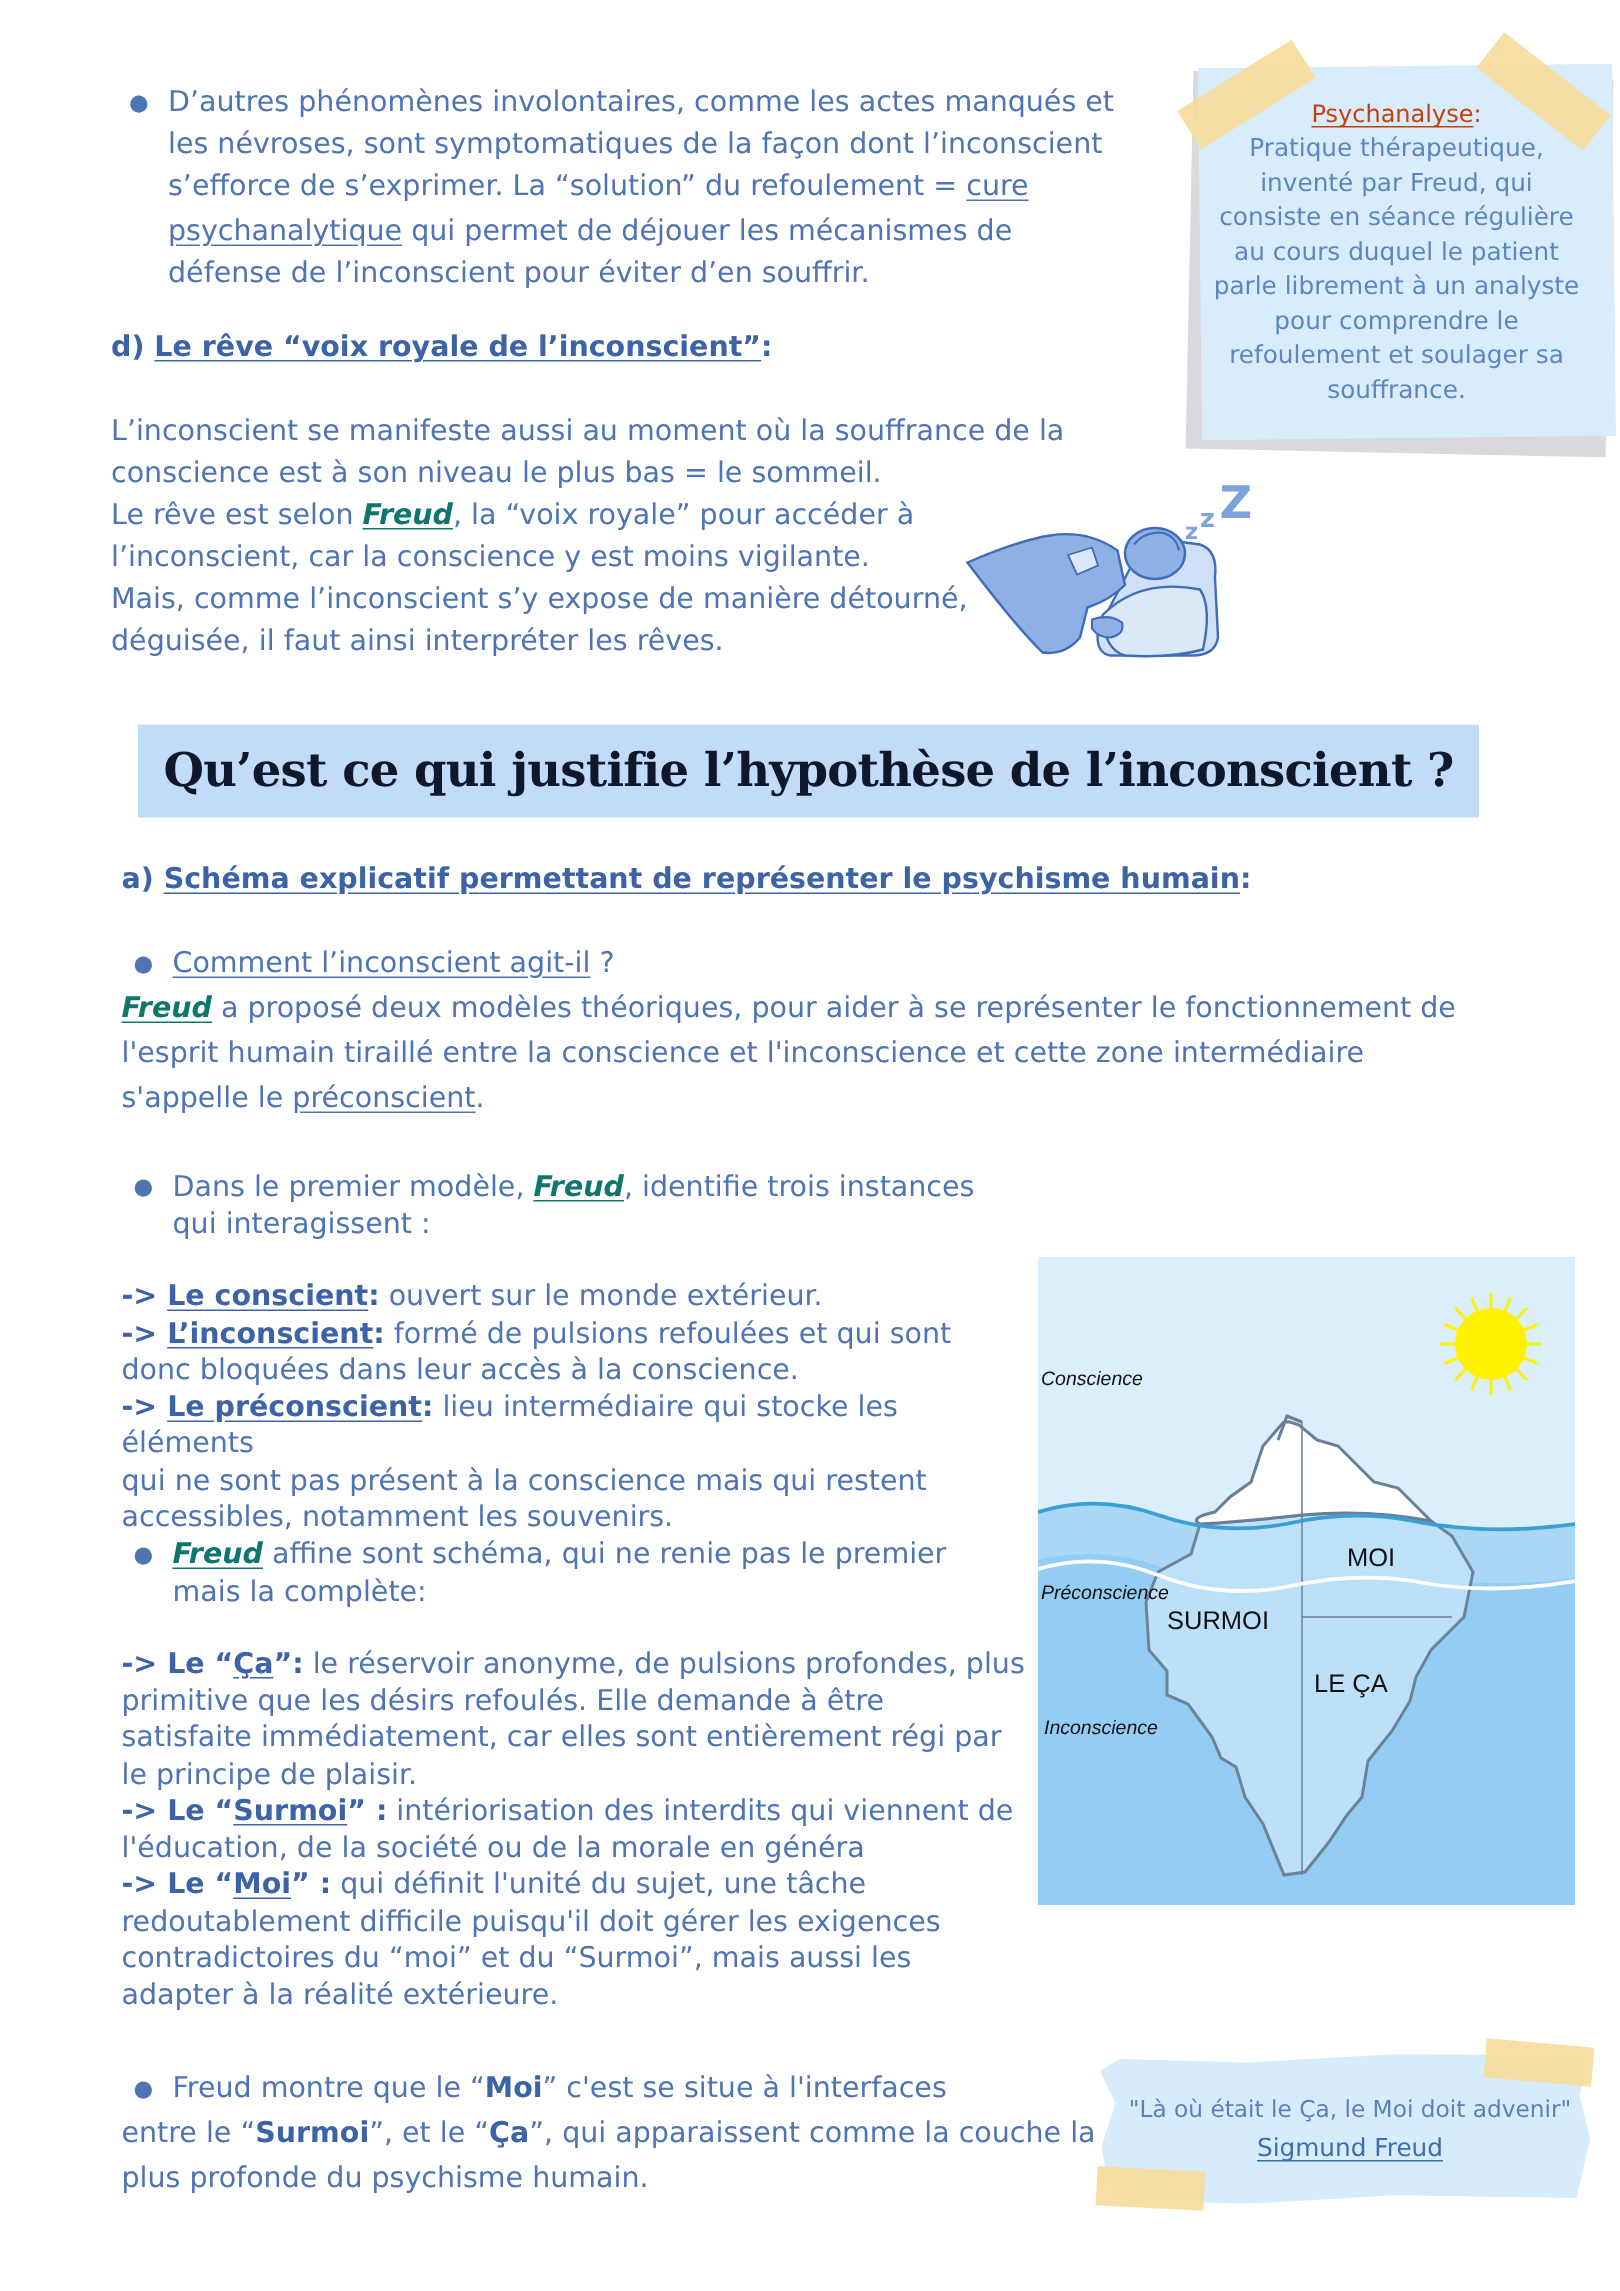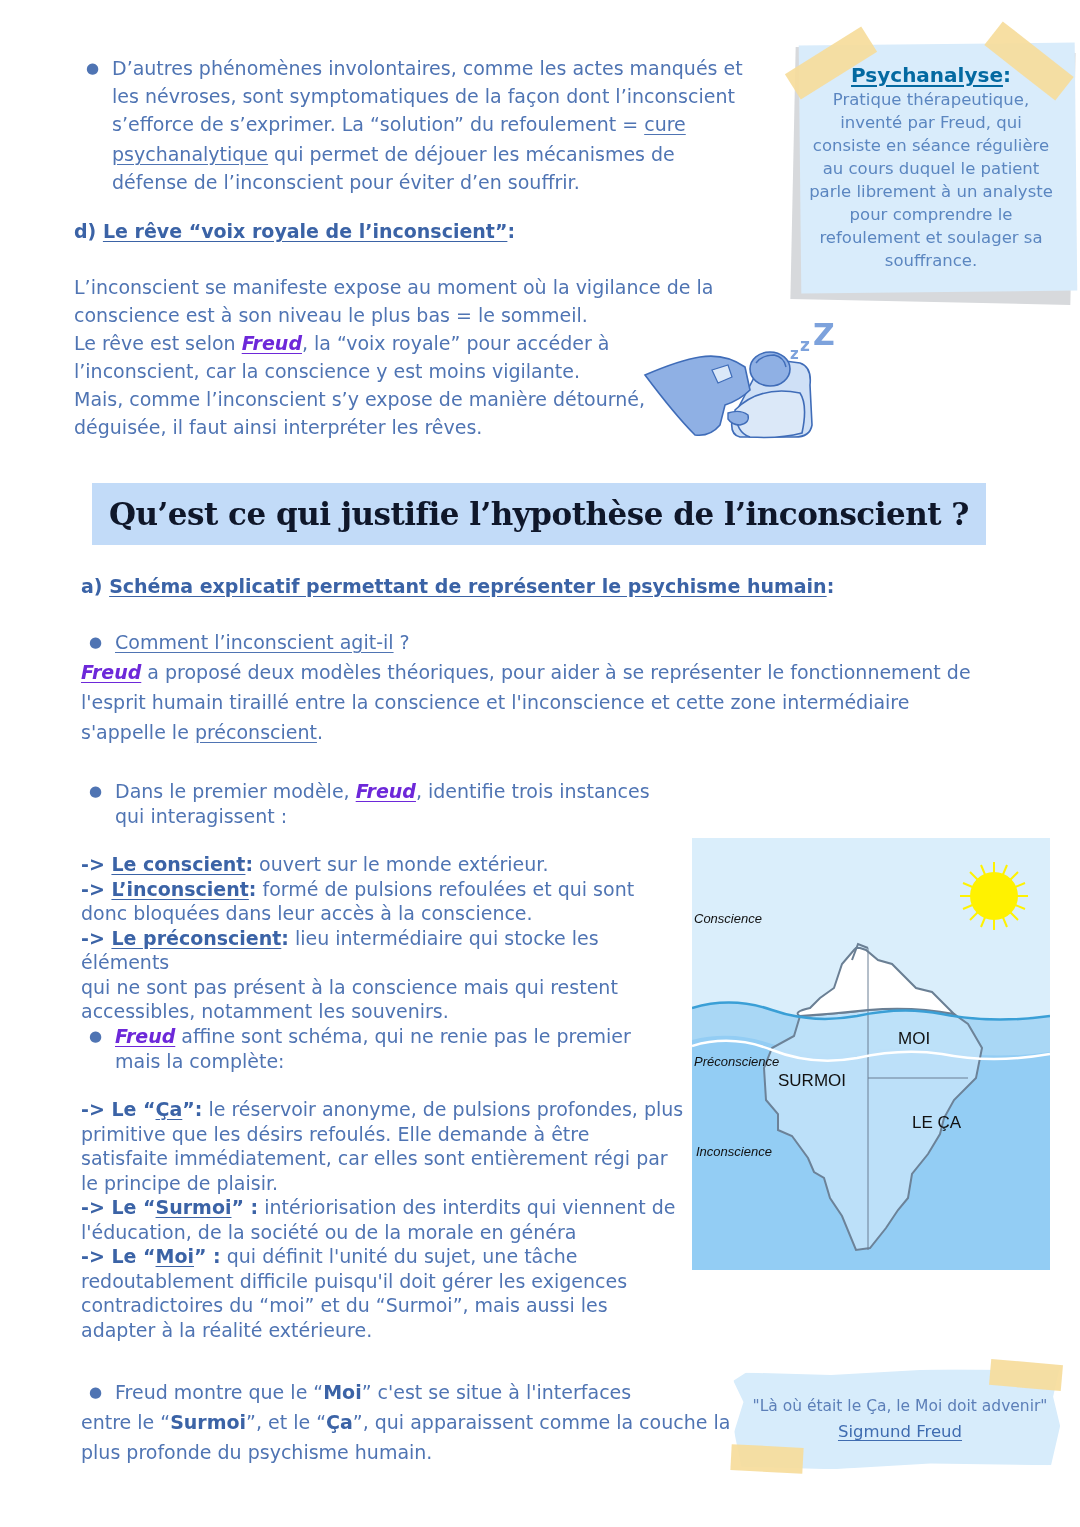--- a/index.html
+++ b/index.html
@@ -4,30 +4,30 @@
 <style>
   html, body { margin:0; padding:0; background:#ffffff; }
   body { width:1080px; height:1527px; position:relative; overflow:hidden;
          font-family:"DejaVu Sans","Liberation Sans",sans-serif; color:#4a6fae; }
   .abs { position:absolute; }
   .txt { font-size:19px; line-height:28px; color:#4f74b3; }
   .txt2 { font-size:19px; line-height:24.5px; color:#4f74b3; }
   .u { text-decoration:underline; text-underline-offset:3px; }
   .b { font-weight:bold; color:#3b63a6; }
   .i { }
-  .freud { color:#6d28d9; font-weight:bold; font-style:italic; text-decoration:underline; text-underline-offset:3px; }
+  .freud { color:#0f766e; font-weight:bold; font-style:italic; text-decoration:underline; text-underline-offset:3px; }
   .bullet-row { display:flex; }
   .bullet { width:26px; flex:none; font-size:15px; color:#4f74b3; padding-left:8px; }
   .heading { font-size:19px; font-weight:bold; color:#3b63a6; }
 
   
   .note-shadow { left:793px; top:50px; width:280px; height:252px; background:#d7d9dc; transform:rotate(1.2deg); }
   .note { left:800px; top:44px; width:276px; height:248px; background:#d9ecfb; transform:rotate(-0.6deg); }
   .note-text { left:806px; top:64px; width:250px; text-align:center; font-size:16.5px; line-height:23px; color:#5b86c0; }
-  .note-title { font-weight:bold; color:#0369a1; font-size:20px; }
+  .note-title { font-weight:normal; color:#c2410c; font-size:16px; }
   .tape { background:#f6dc9b; opacity:0.92; }
 
   
   .banner { left:92px; top:483px; width:894px; height:62px; background:#c2dbf8; }
   .banner-title { left:92px; top:483px; width:894px; height:62px; line-height:62px; text-align:center;
      font-family:"DejaVu Serif","Liberation Serif",serif; font-weight:bold; font-size:31px; color:#0f172a; letter-spacing:-0.5px; }
 
   
   .ice { left:692px; top:838px; width:358px; height:432px; }
   .ice-label { font-family:"Liberation Sans",sans-serif; color:#111; }
@@ -49,21 +49,21 @@
       <div>défense de l’inconscient pour éviter d’en souffrir.</div>
     </div>
   </div>
 </div>
 
 <div class="abs heading" style="left:74px;top:220px;">
   <span>d) </span><span class="u">Le rêve “voix royale de l’inconscient”</span><span>:</span>
 </div>
 
 <div class="abs txt" style="left:74px;top:273px;width:640px;">
-  <div>L’inconscient se manifeste expose au moment où la vigilance de la</div>
+  <div>L’inconscient se manifeste aussi au moment où la souffrance de la</div>
   <div>conscience est à son niveau le plus bas = le sommeil.</div>
   <div><span>Le rêve est selon </span><span class="freud">Freud</span><span>, la “</span><span class="i">voix royale</span><span>” pour accéder à</span></div>
   <div>l’inconscient, car la conscience  y est moins vigilante.</div>
   <div>Mais, comme l’inconscient s’y expose de manière détourné,</div>
   <div>déguisée, il faut ainsi interpréter les rêves.</div>
 </div>
 
 <div class="abs" style="left:640px;top:315px;width:210px;height:130px;">
   <svg width="210" height="130" viewBox="0 0 210 130">
 
@@ -193,21 +193,21 @@
         <line x1="271" y1="45" x2="333" y2="71"></line>
         <line x1="271" y1="71" x2="333" y2="45"></line>
       </g>
     </g>
   </svg>
   <div class="abs ice-label" style="left:2px;top:73px;font-size:13px;font-style:italic;">Conscience</div>
   <div class="abs ice-label" style="left:2px;top:184px;font-size:13px;font-style:italic;margin-top:32px;">Préconscience</div>
   <div class="abs ice-label" style="left:4px;top:306px;font-size:13px;font-style:italic;">Inconscience</div>
   <div class="abs ice-label" style="left:206px;top:191px;font-size:17px;">MOI</div>
   <div class="abs ice-label" style="left:86px;top:233px;font-size:17px;">SURMOI</div>
-  <div class="abs ice-label" style="left:184px;top:275px;font-size:17px;margin-left:36px;">LE ÇA</div>
+  <div class="abs ice-label" style="left:184px;top:275px;font-size:17px;">LE ÇA</div>
 </div>
 
 <div class="abs txt" style="left:81px;top:1377px;width:660px;line-height:30px;">
   <div class="bullet-row">
       <span class="bullet">●</span>
     <span><span>Freud montre que le “</span><span class="b i">Moi</span><span>” c'est se situe à l'interfaces</span></span>
   </div>
   <div><span> entre le “</span><span class="b i">Surmoi</span><span>”, et le “</span><span class="b i">Ça</span><span>”, qui apparaissent comme la couche la</span></div>
   <div>plus profonde du psychisme humain.</div>
 </div>

